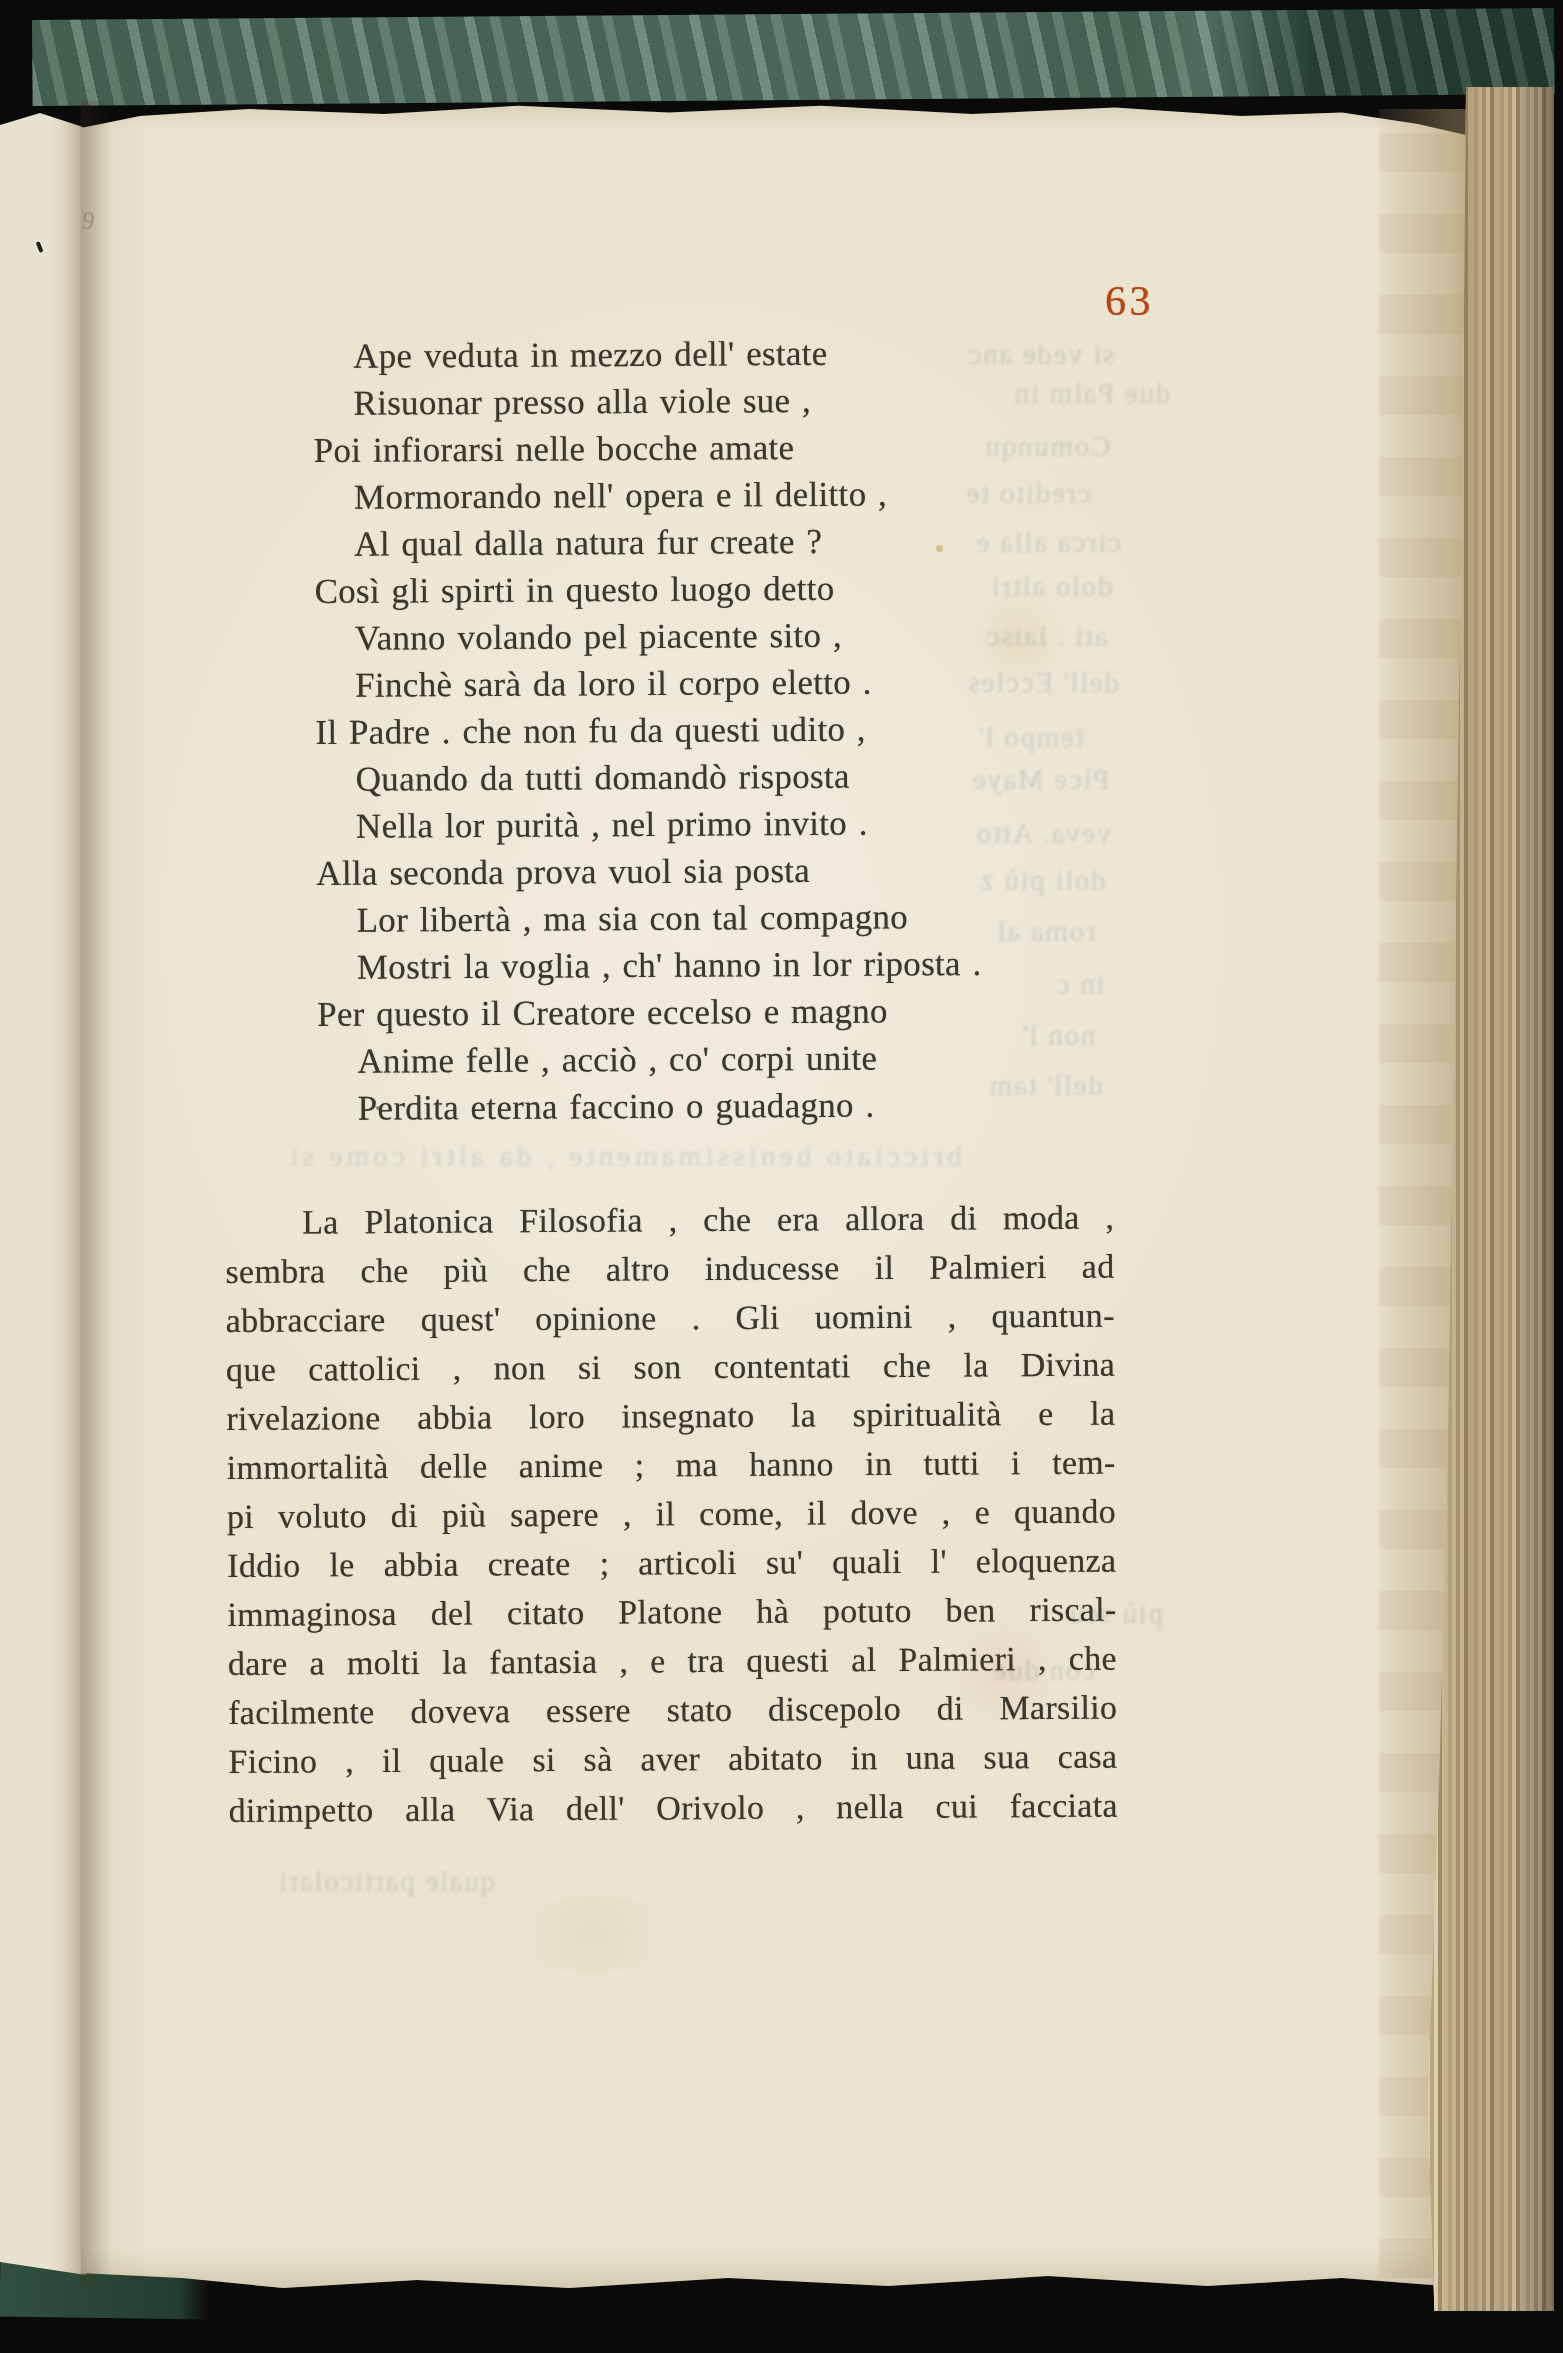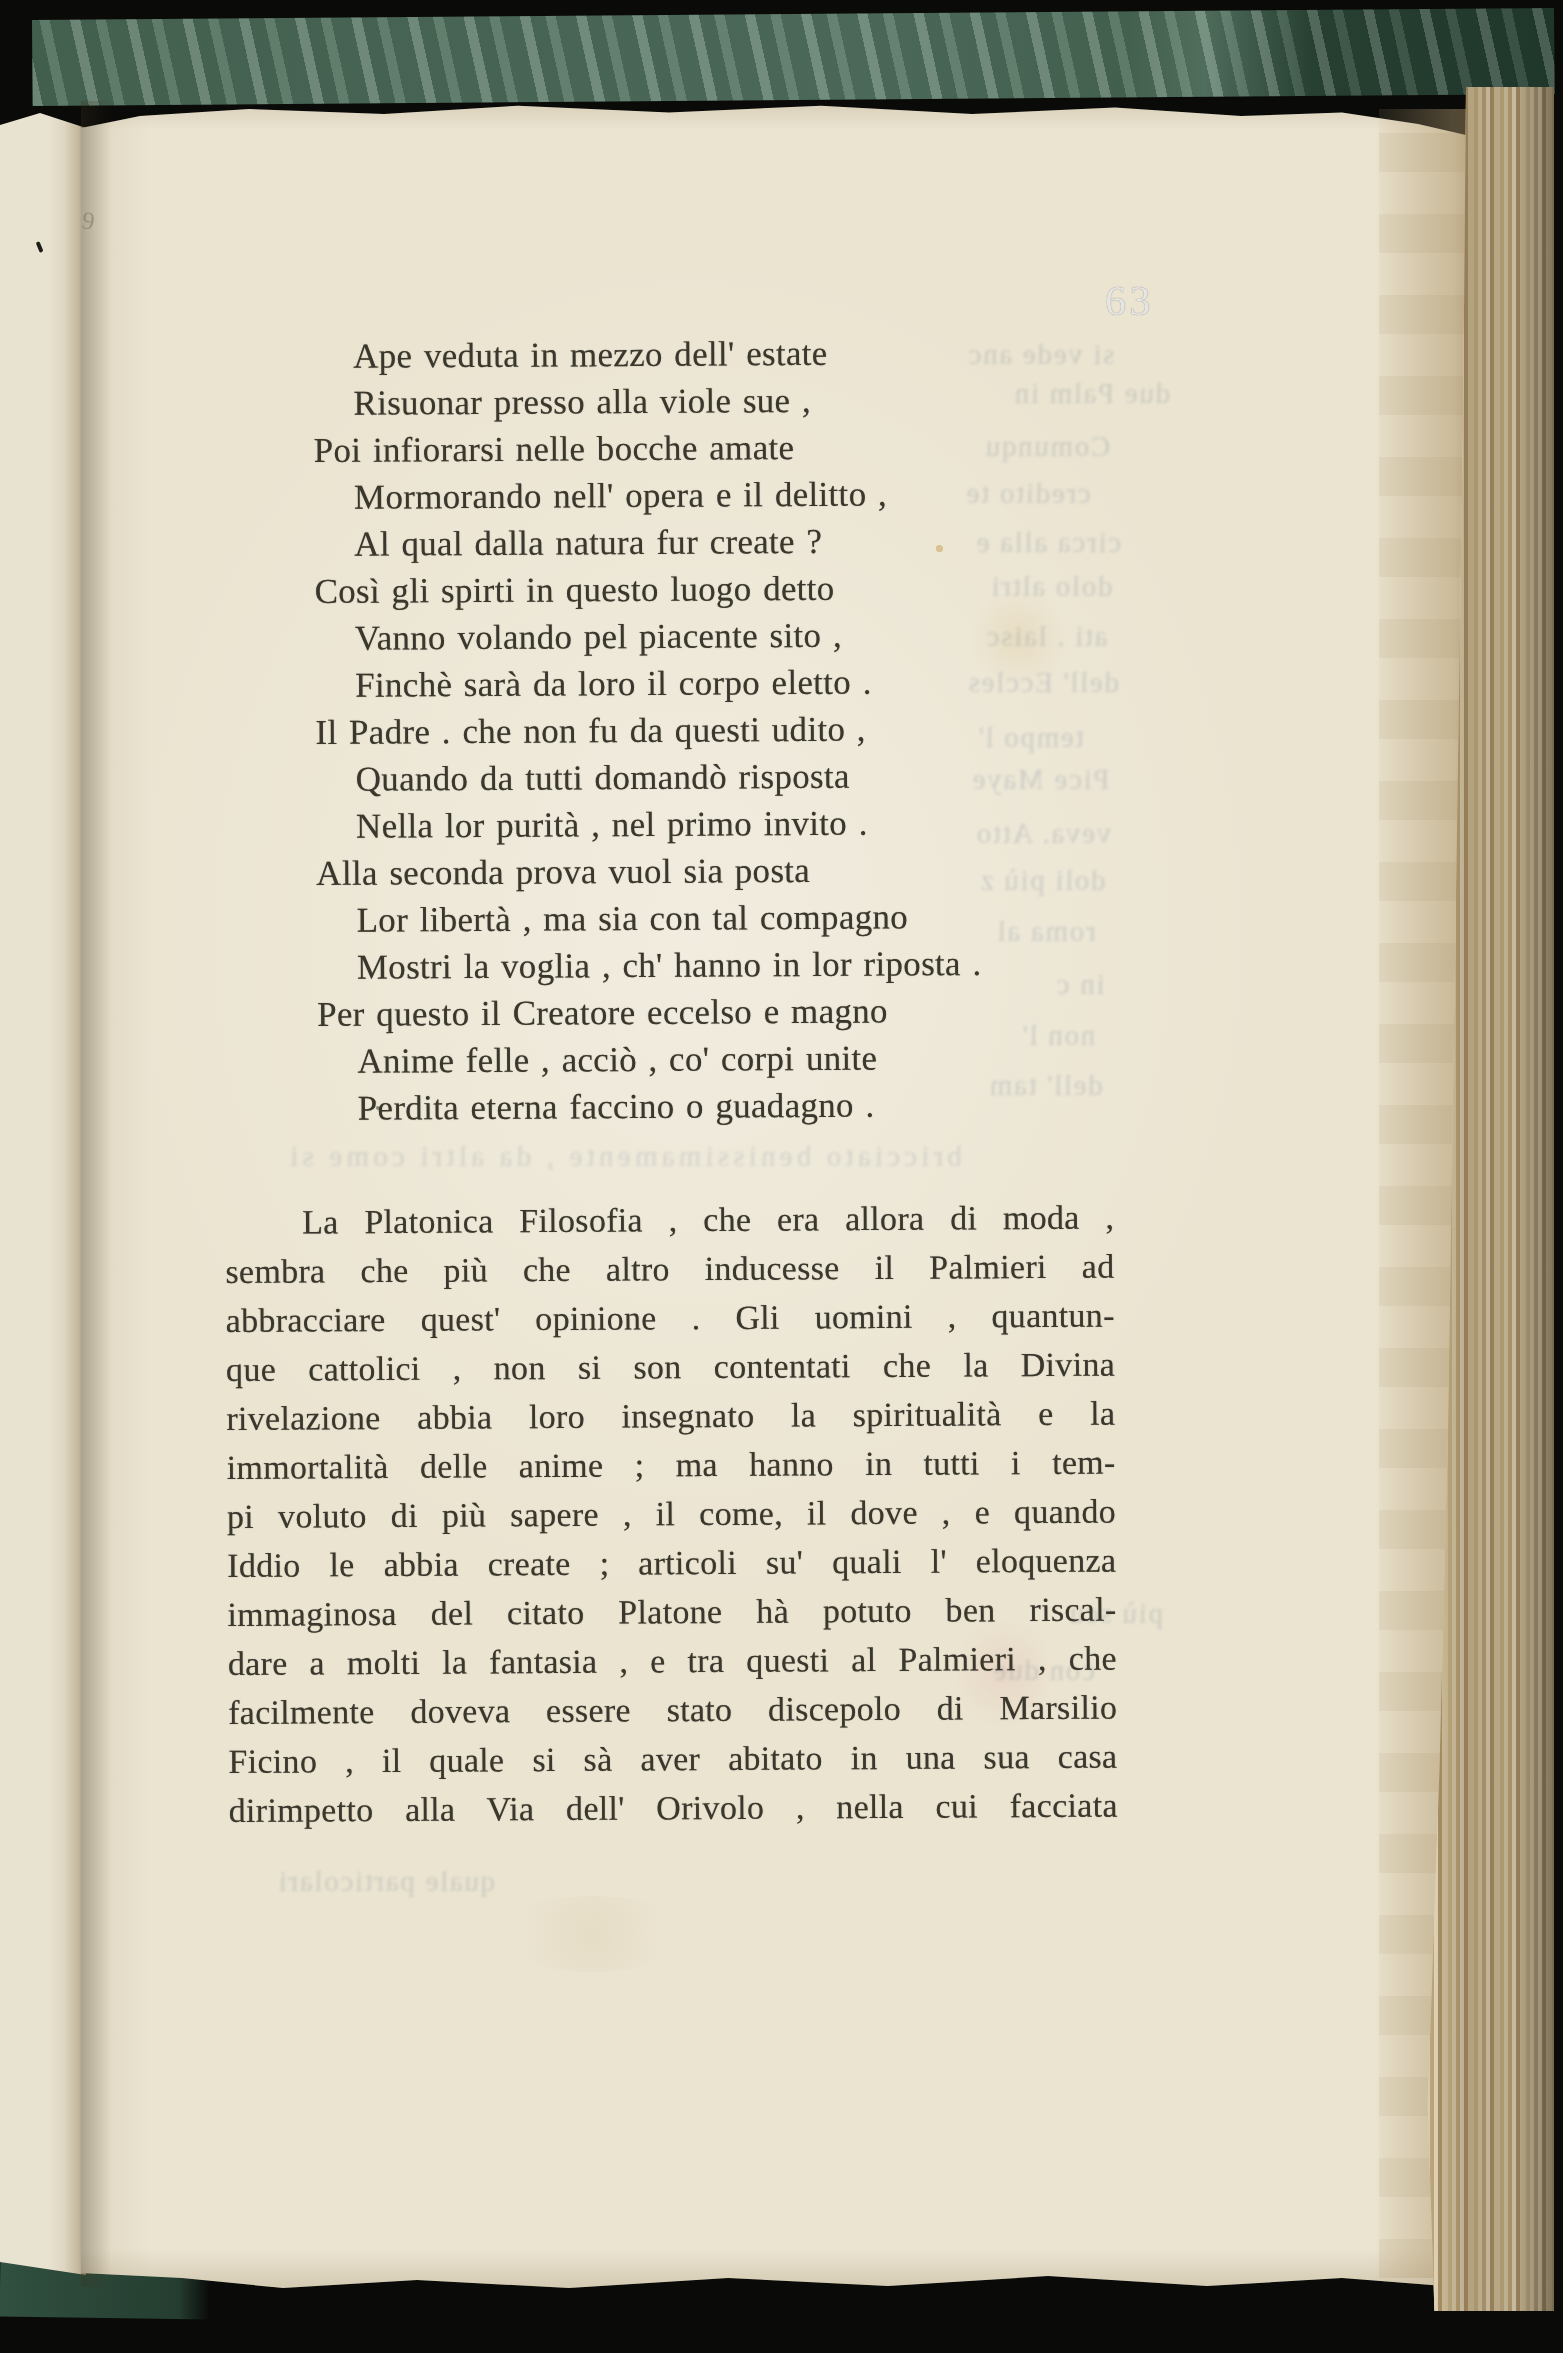--- a/index.html
+++ b/index.html
@@ -116,21 +116,21 @@
 
   
   .pencil{
     position:absolute;left:82px;top:207px;z-index:7;
     font-size:25px;color:rgba(125,115,95,.55);transform:rotate(8deg);
   }
 
   
   .pageno{
     position:absolute;left:1105px;top:277px;z-index:7;
-    font-size:42px;letter-spacing:3.4px;color:#e5e5e5;
+    font-size:42px;letter-spacing:3.4px;color:#c2410c;
     text-shadow:0 0 1px rgba(50,46,38,.6);
   }
   #verse{
     position:absolute;left:313px;top:333px;z-index:7;
     transform:rotate(-.35deg);transform-origin:left top;
   }
   .verse-line{
     height:47px;line-height:47px;font-size:35px;color:var(--ink);
     white-space:pre;word-spacing:2.5px;letter-spacing:0.3px;
     text-shadow:0 0 1px rgba(56,50,40,.55);

